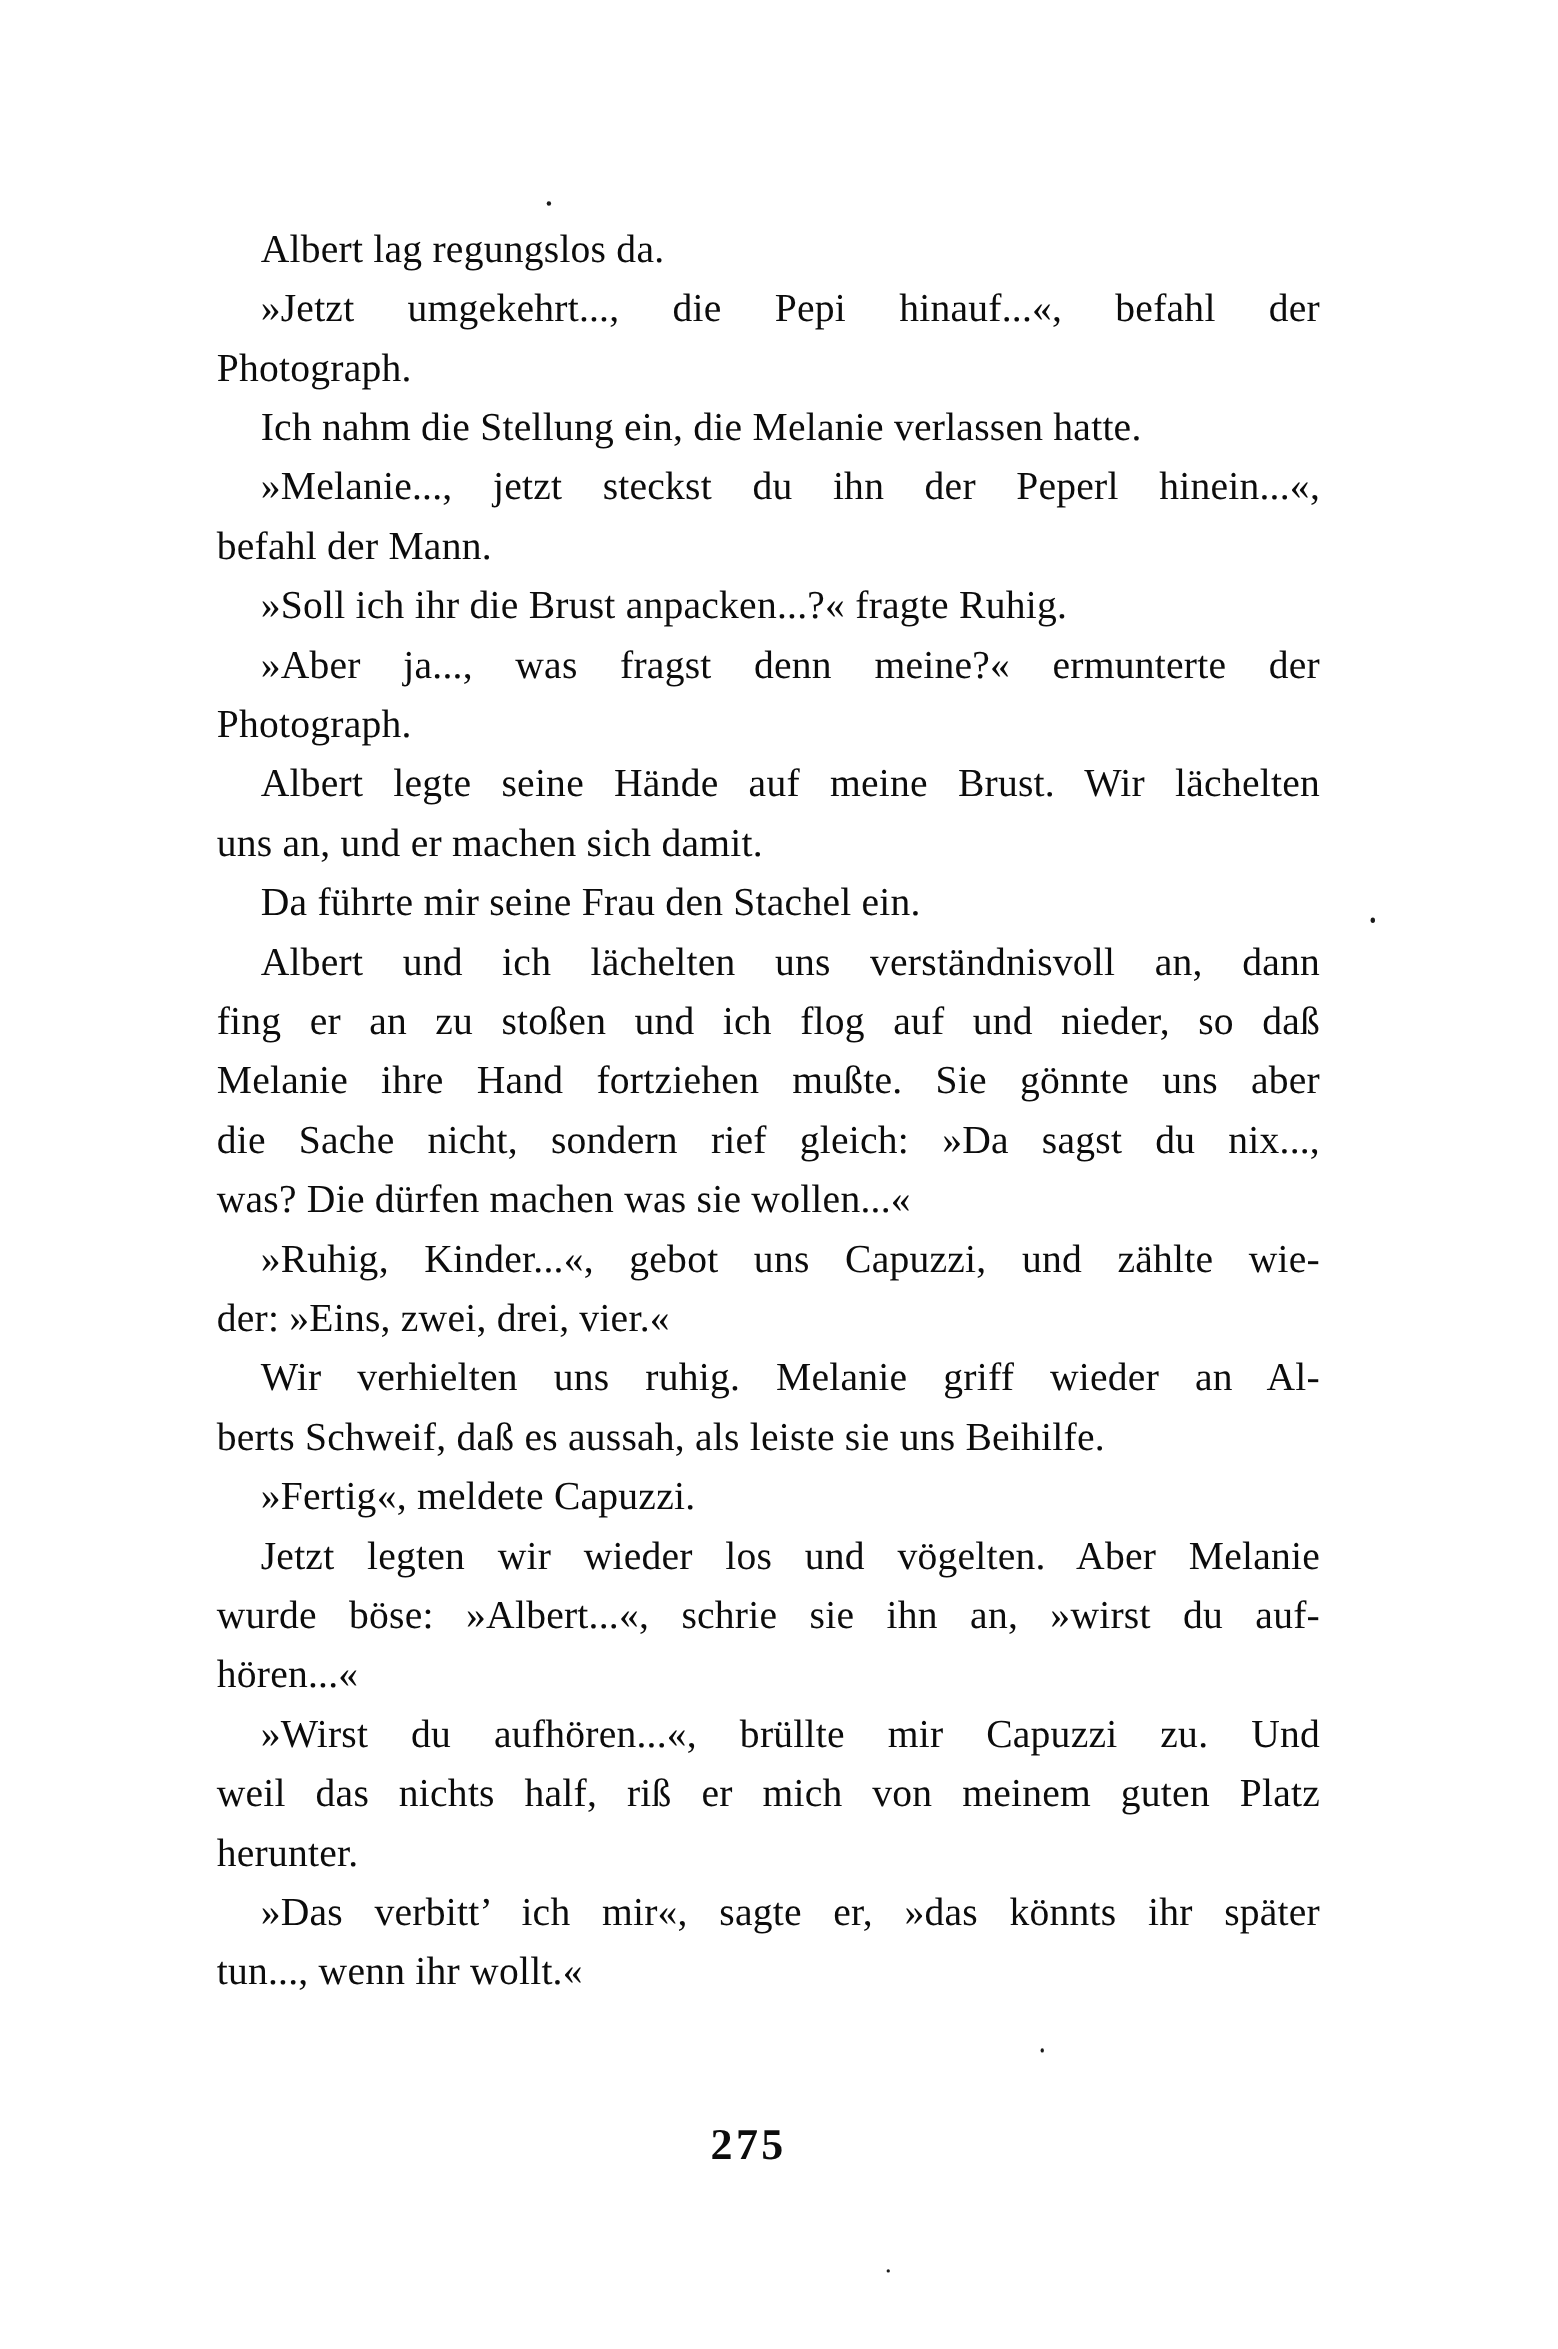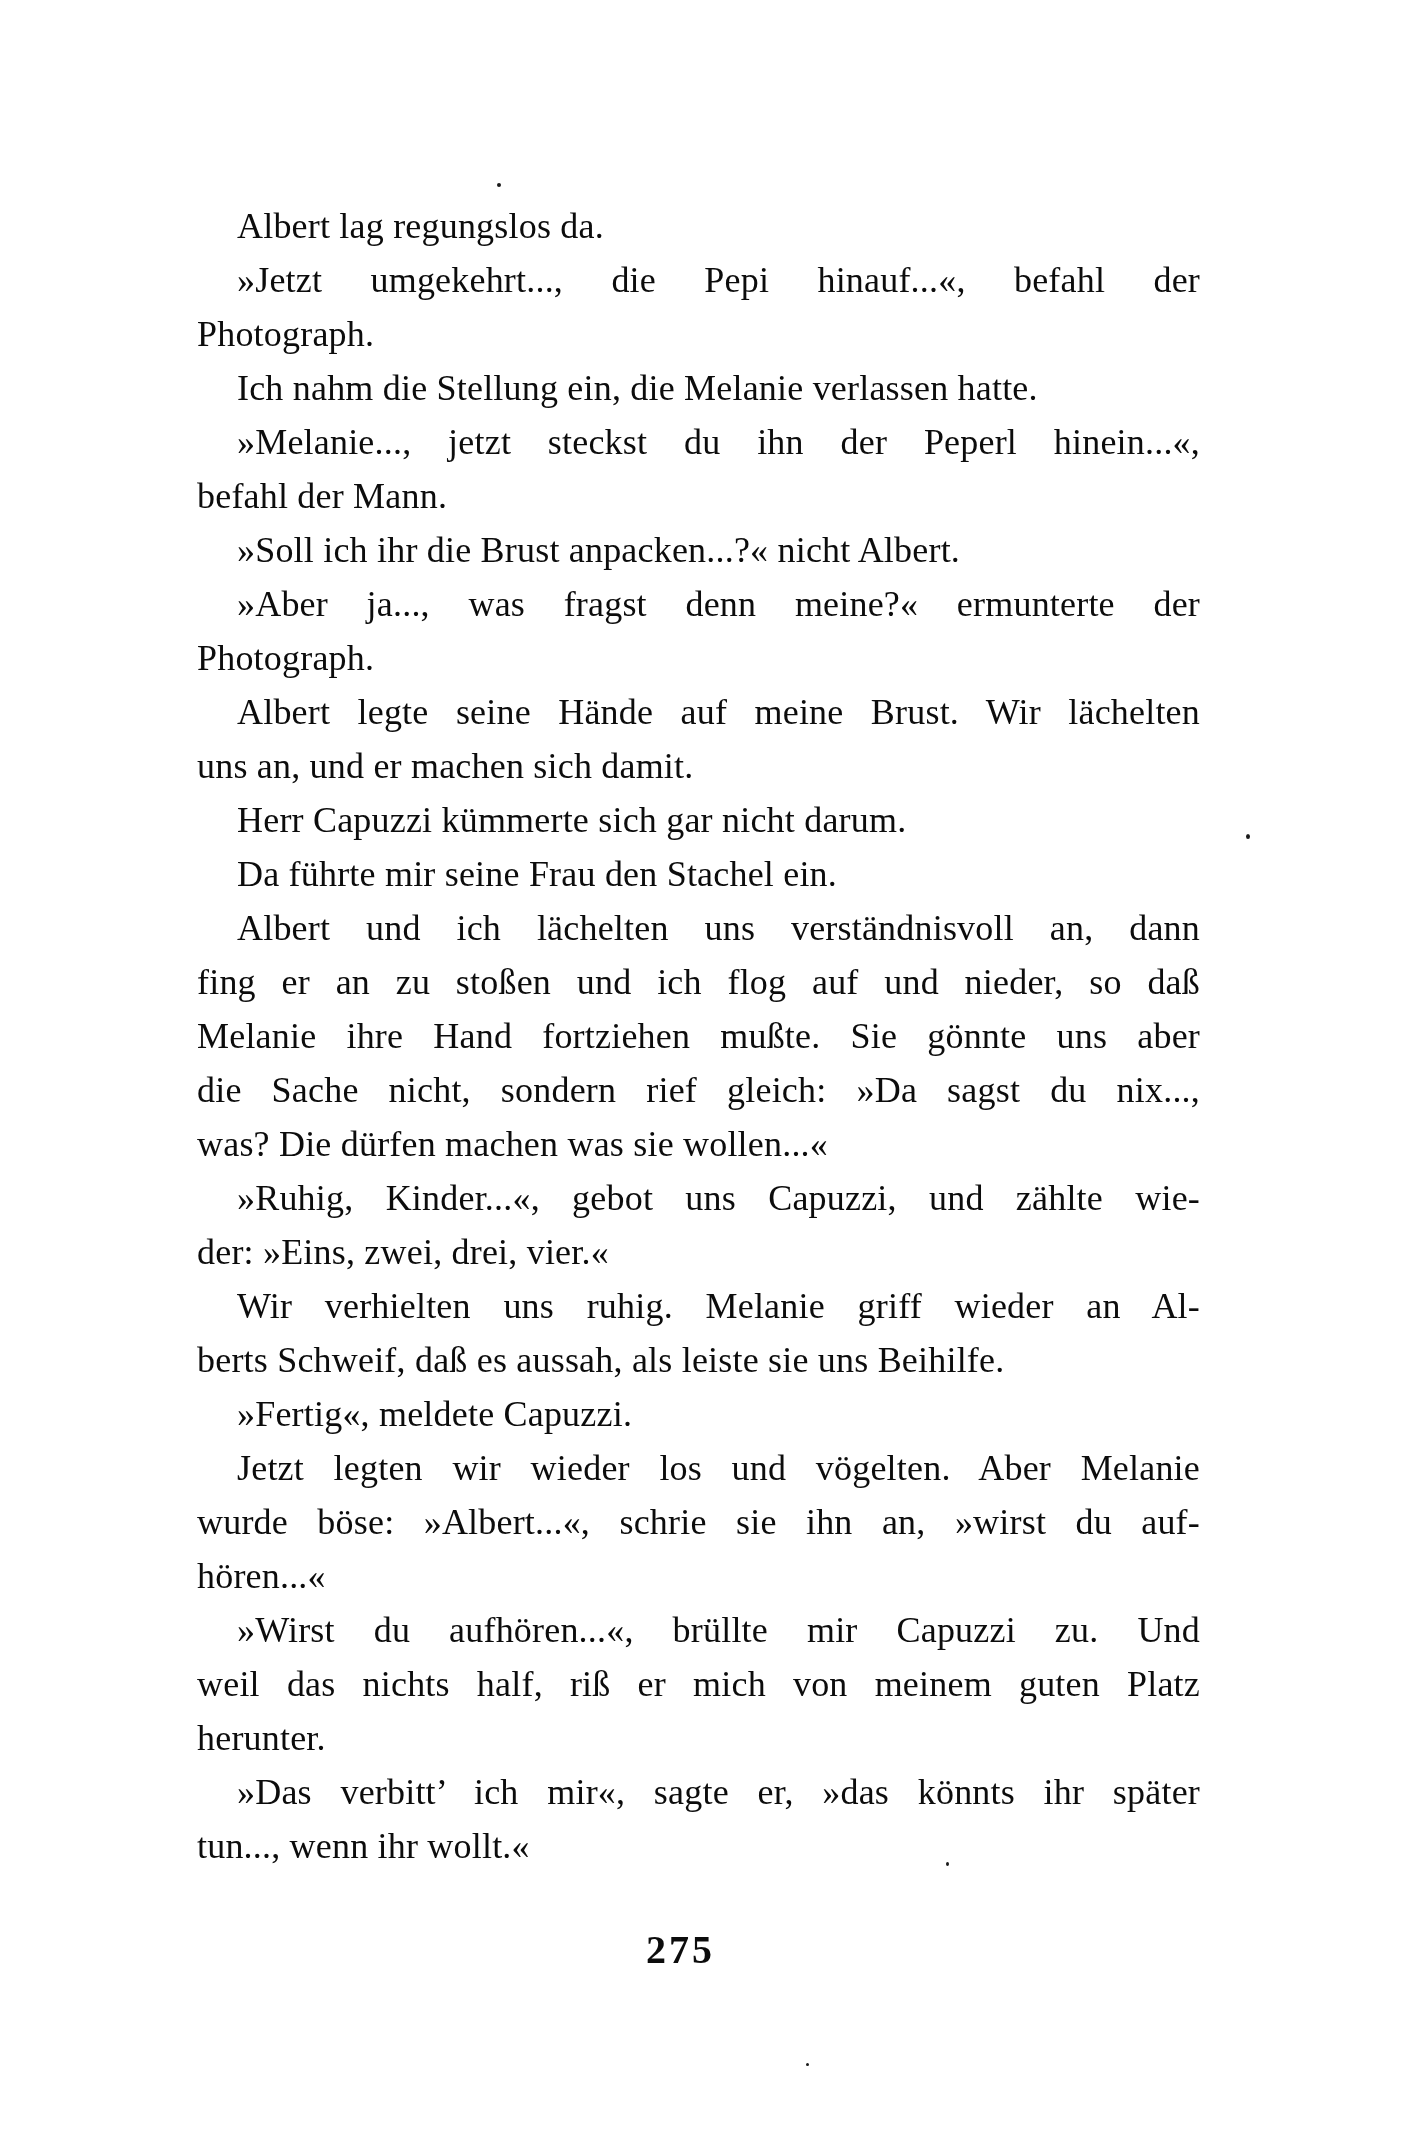--- a/index.html
+++ b/index.html
@@ -63,26 +63,25 @@
 <body style="background: rgb(255, 255, 255);">
 
 <div class="page">
   <div class="text-block" id="text-block" style="color: rgb(12, 12, 12);">
       <div class="line ind">Albert lag regungslos da.</div>
       <div class="line ind just">»Jetzt umgekehrt..., die Pepi hinauf...«, befahl der</div>
       <div class="line">Photograph.</div>
       <div class="line ind">Ich nahm die Stellung ein, die Melanie verlassen hatte.</div>
       <div class="line ind just">»Melanie..., jetzt steckst du ihn der Peperl hinein...«,</div>
       <div class="line">befahl der Mann.</div>
-      <div class="line ind">»Soll ich ihr die Brust anpacken...?« nicht Albert.</div>
+      <div class="line ind">»Soll ich ihr die Brust anpacken...?« fragte Ruhig.</div>
       <div class="line ind just">»Aber ja..., was fragst denn meine?« ermunterte der</div>
       <div class="line">Photograph.</div>
       <div class="line ind just">Albert legte seine Hände auf meine Brust. Wir lächelten</div>
       <div class="line">uns an, und er machen sich damit.</div>
-      <div class="line ind">Herr Capuzzi kümmerte sich gar nicht darum.</div>
       <div class="line ind">Da führte mir seine Frau den Stachel ein.</div>
       <div class="line ind just">Albert und ich lächelten uns verständnisvoll an, dann</div>
       <div class="line just">fing er an zu stoßen und ich flog auf und nieder, so daß</div>
       <div class="line just">Melanie ihre Hand fortziehen mußte. Sie gönnte uns aber</div>
       <div class="line just">die Sache nicht, sondern rief gleich: »Da sagst du nix...,</div>
       <div class="line">was? Die dürfen machen was sie wollen...«</div>
       <div class="line ind just">»Ruhig, Kinder...«, gebot uns Capuzzi, und zählte wie-</div>
       <div class="line">der: »Eins, zwei, drei, vier.«</div>
       <div class="line ind just">Wir verhielten uns ruhig. Melanie griff wieder an Al-</div>
       <div class="line">berts Schweif, daß es aussah, als leiste sie uns Beihilfe.</div>

